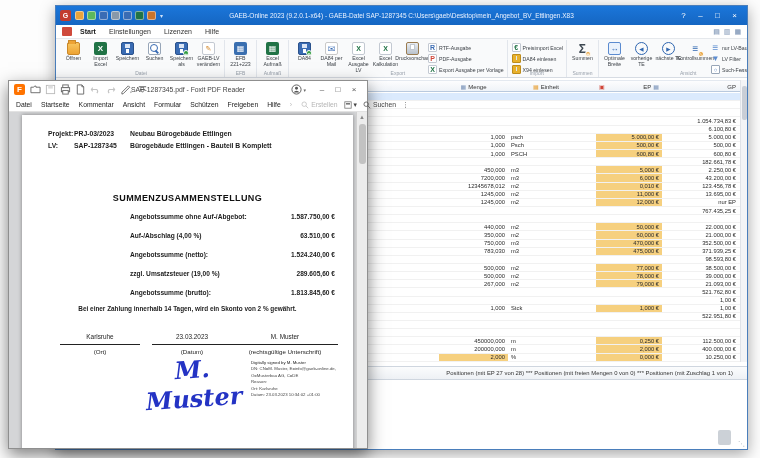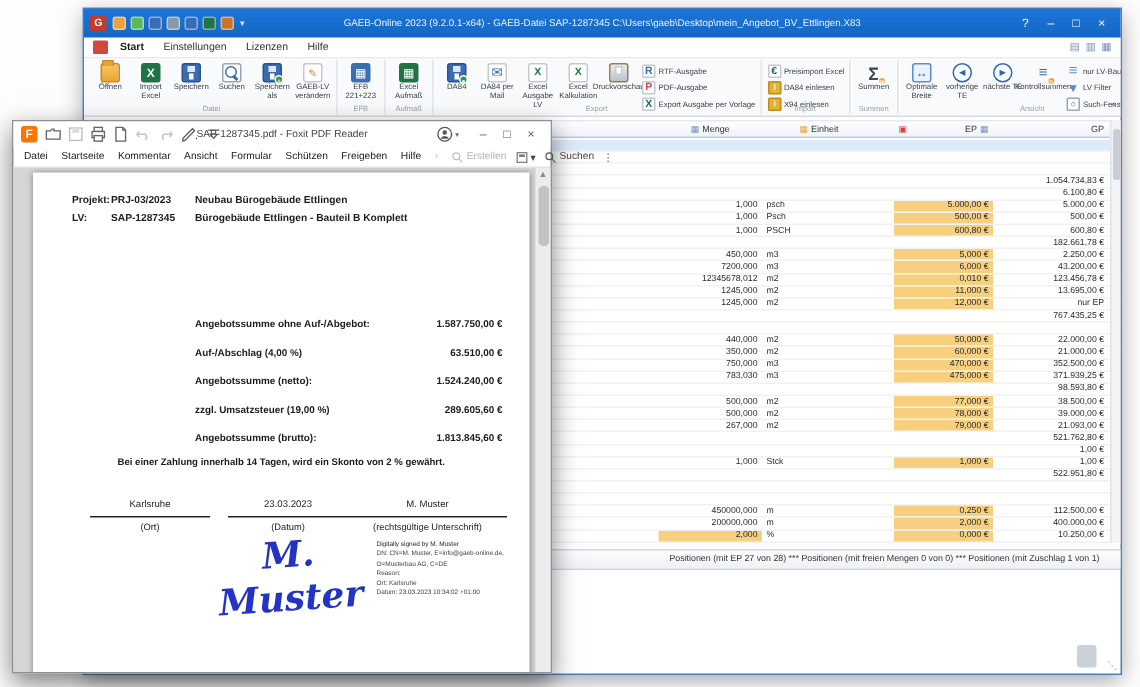--- a/index.html
+++ b/index.html
@@ -665,20 +665,21 @@
 
     <div class="f-content">
       <div class="page">
         <div class="p-abs p-row" style="left:26px; top:15px;">Projekt:</div>
         <div class="p-abs p-row" style="left:52px; top:15px;">PRJ-03/2023</div>
         <div class="p-abs p-row" style="left:108px; top:15px;">Neubau Bürogebäude Ettlingen</div>
         <div class="p-abs p-row" style="left:26px; top:27px;">LV:</div>
         <div class="p-abs p-row" style="left:52px; top:27px;">SAP-1287345</div>
         <div class="p-abs p-row" style="left:108px; top:27px;">Bürogebäude Ettlingen - Bauteil B Komplett</div>
 
+        <div class="p-abs p-doctitle" style="top:78px;">SUMMENZUSAMMENSTELLUNG</div>
 
         <div id="p-sums">
             <div class="p-sumrow" style="top: 98px;">
               <span>Angebotssumme ohne Auf-/Abgebot:</span>
               <span>1.587.750,00 €</span>
             </div>
             <div class="p-sumrow" style="top: 117px;">
               <span>Auf-/Abschlag (4,00 %)</span>
               <span>63.510,00 €</span>
             </div>

